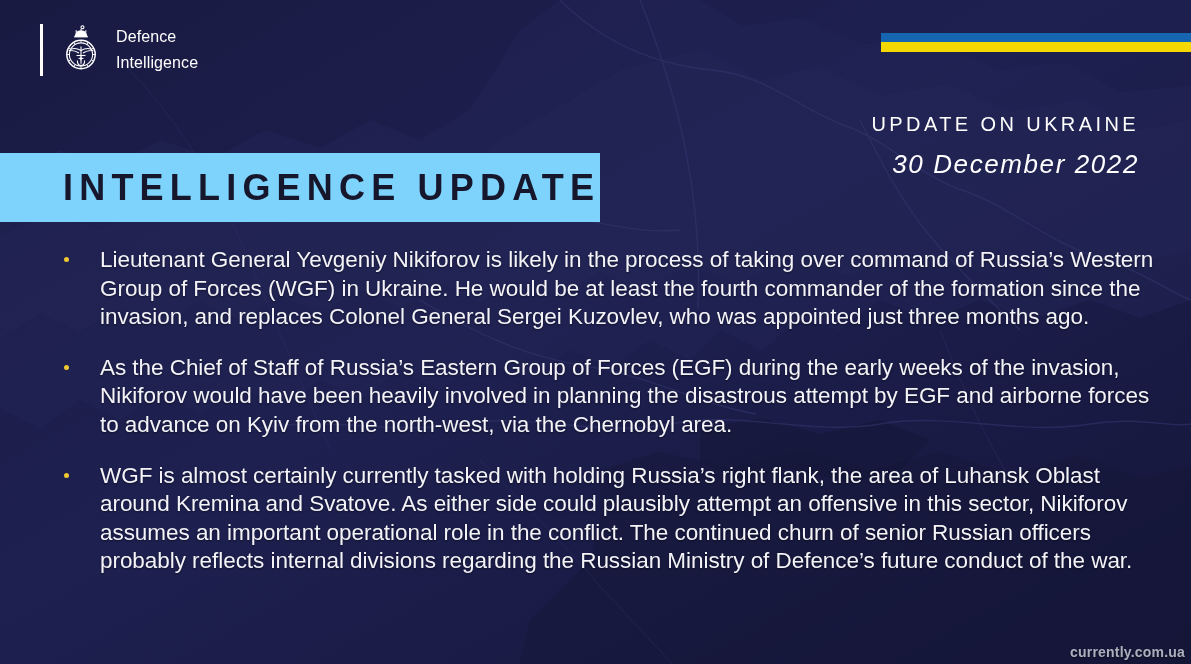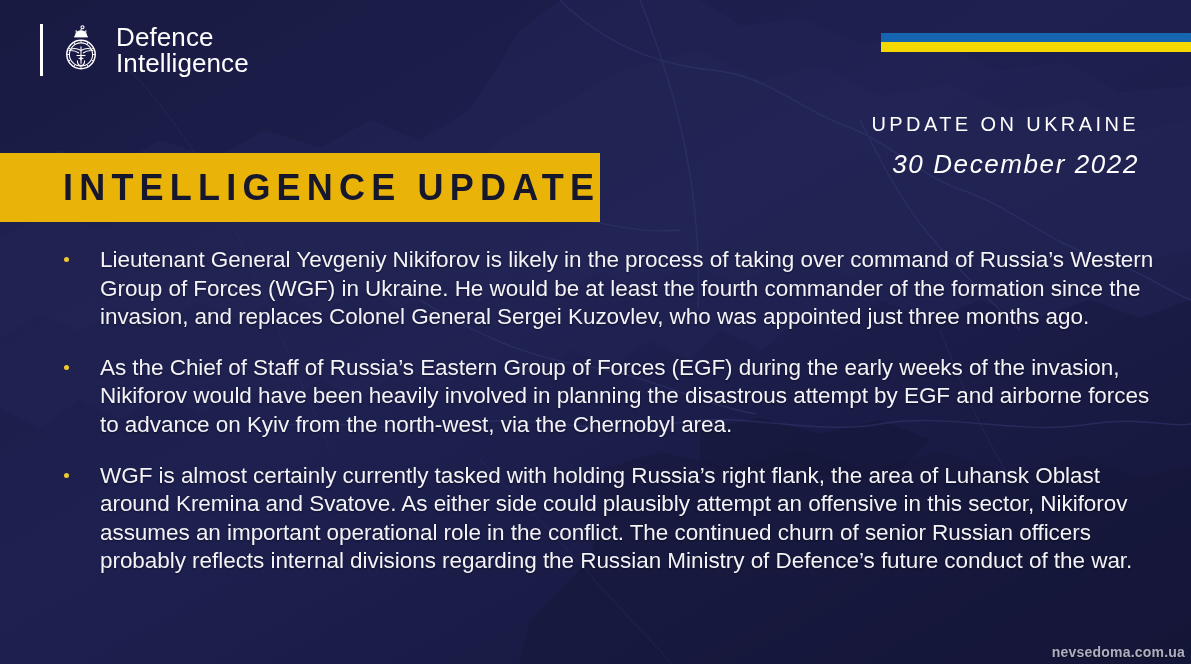--- a/index.html
+++ b/index.html
@@ -36,21 +36,21 @@
   #brand-rule {
     width:3px; height:52px;
     background:#ffffff;
     margin-right:15px;
     flex:0 0 auto;
   }
   #crest { width:46px; height:52px; flex:0 0 auto; margin-right:12px; }
   #crest svg { display:block; }
   #brand-text {
     color:#ffffff;
-    font-size:26px;
+    font-size:16px;
     line-height:26px;
     font-weight:400;
     letter-spacing:.1px;
     white-space:nowrap;
   }
 
   
   #flag-bar {
     position:absolute; right:0; top:33px;
     width:310px; height:19px;
@@ -77,21 +77,21 @@
     letter-spacing:1.6px;
     line-height:30px;
     margin-top:12px;
     white-space:nowrap;
   }
 
   
   #banner {
     position:absolute; left:0; top:153px;
     width:600px; height:69px;
-    background:#eab308;
+    background:#7dd3fc;
     display:flex; align-items:center;
   }
   #banner-label {
     color:#16172d;
     font-size:36px;
     font-weight:700;
     letter-spacing:6.2px;
     padding-left:63px;
     line-height:1;
     white-space:nowrap;
@@ -279,15 +279,15 @@
 
     <div class="bullet-row">
       <div class="bullet-dot">
           <i></i>
         </div>
       <div class="bullet-text">WGF is almost certainly currently tasked with holding Russia’s right flank, the area of Luhansk Oblast around Kremina and Svatove. As either side could plausibly attempt an offensive in this sector, Nikiforov assumes an important operational role in the conflict. The continued churn of senior Russian officers probably reflects internal divisions regarding the Russian Ministry of Defence’s future conduct of the war.</div>
     </div>
 
   </div>
 
-  <div id="watermark">nevsedoma.com.ua</div>
+  <div id="watermark">currently.com.ua</div>
 
 </div>
 
 </body></html>

